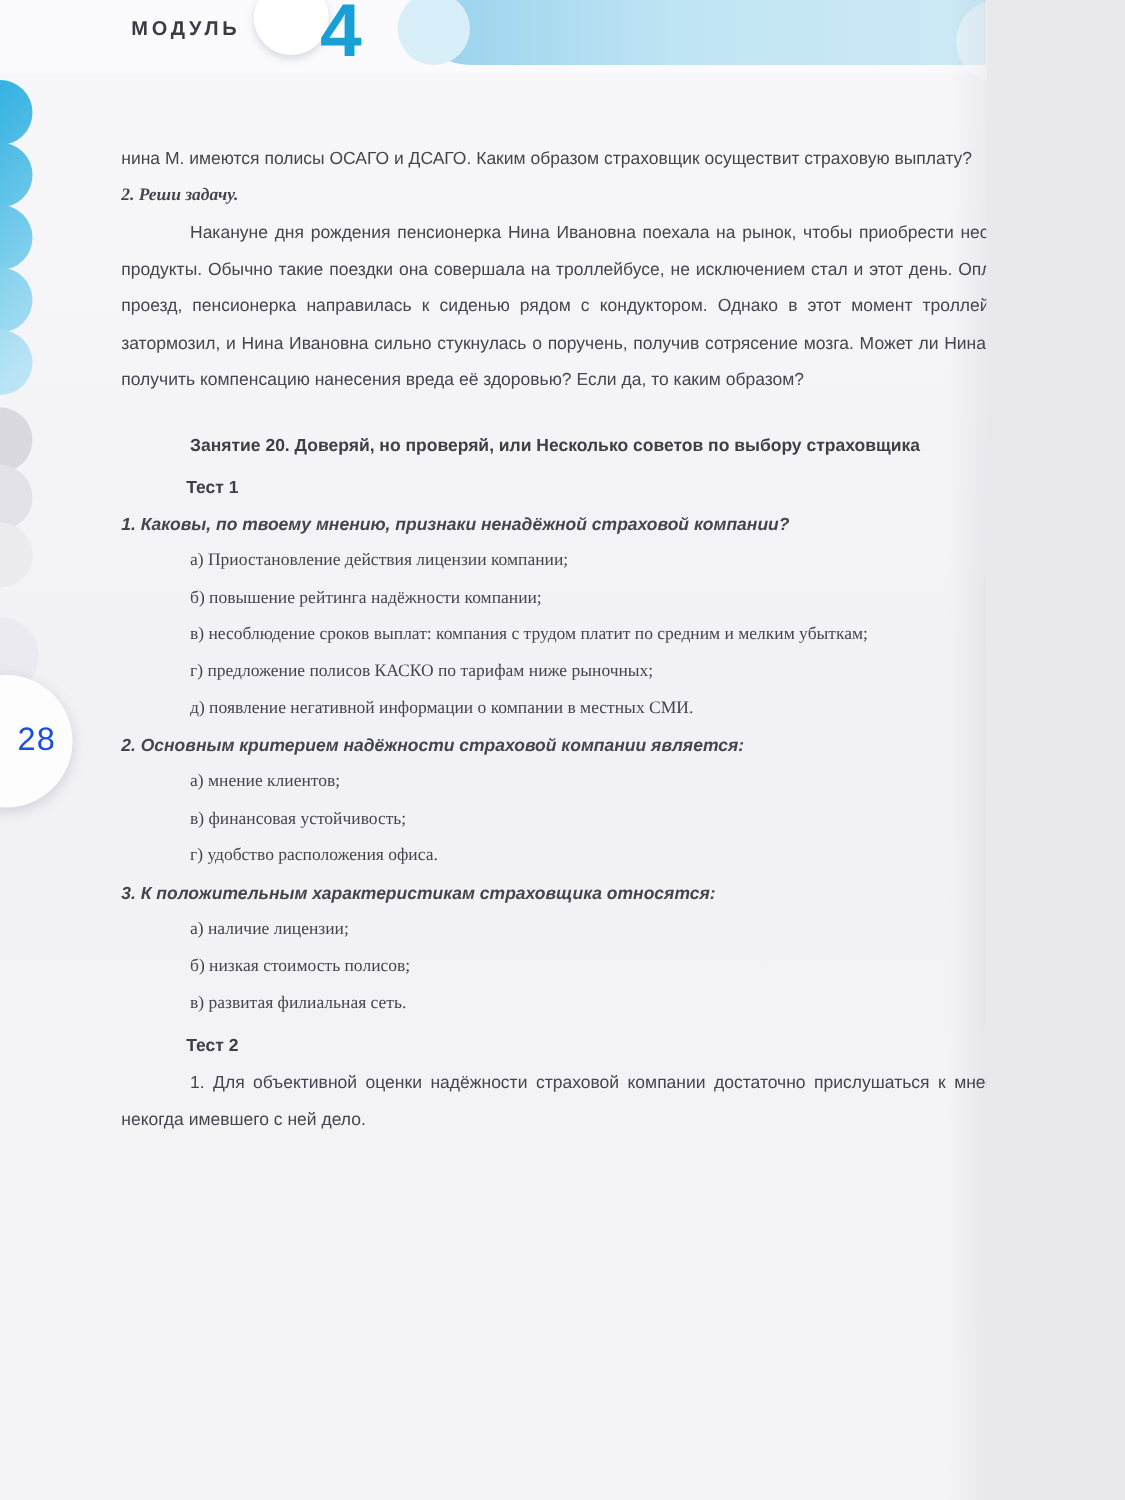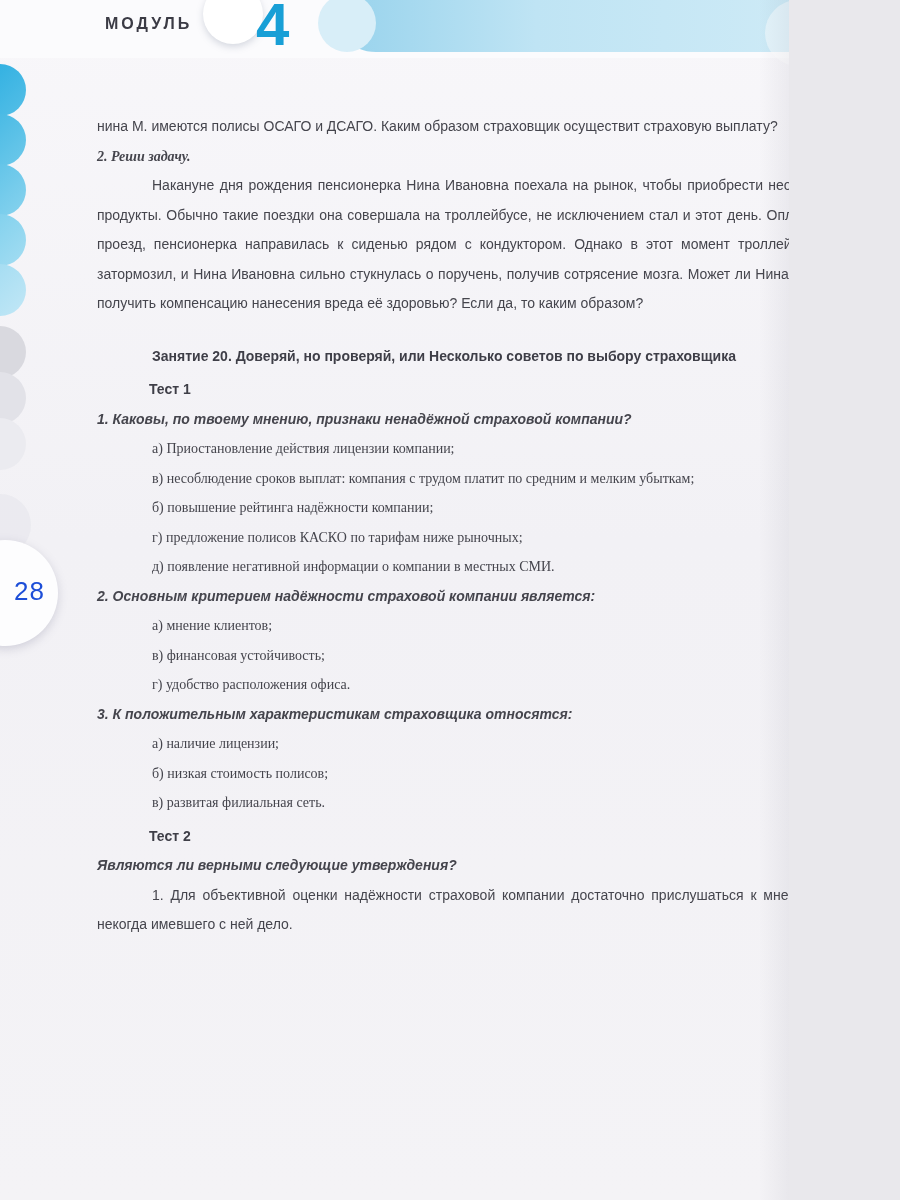--- a/index.html
+++ b/index.html
@@ -133,35 +133,34 @@
     <div class="task-title">2. Реши задачу.</div>
 
     <div class="para first-indent">Накануне дня рождения пенсионерка Нина Ивановна поехала на рынок, чтобы приобрести необходимые продукты. Обычно такие поездки она совершала на троллейбусе, не исключением стал и этот день. Оплатив свой проезд, пенсионерка направилась к сиденью рядом с кондуктором. Однако в этот момент троллейбус резко затормозил, и Нина Ивановна сильно стукнулась о поручень, получив сотрясение мозга. Может ли Нина Ивановна получить компенсацию нанесения вреда её здоровью? Если да, то каким образом?</div>
 
     <div class="lesson-heading">Занятие 20. Доверяй, но проверяй, или Несколько советов по выбору страховщика</div>
 
     <div class="test-label">Тест 1</div>
 
     <div class="q">1. Каковы, по твоему мнению, признаки ненадёжной страховой компании?</div>
     <div class="opt">а) Приостановление действия лицензии компании;</div>
+    <div class="opt">б) повышение рейтинга надёжности компании;</div>
     <div class="opt">в) несоблюдение сроков выплат: компания с трудом платит по средним и мелким убыткам;</div>
-    <div class="opt">б) повышение рейтинга надёжности компании;</div>
     <div class="opt">г) предложение полисов КАСКО по тарифам ниже рыночных;</div>
     <div class="opt">д) появление негативной информации о компании в местных СМИ.</div>
 
     <div class="q">2. Основным критерием надёжности страховой компании является:</div>
     <div class="opt">а) мнение клиентов;</div>
     <div class="opt">в) финансовая устойчивость;</div>
     <div class="opt">г) удобство расположения офиса.</div>
 
     <div class="q">3. К положительным характеристикам страховщика относятся:</div>
     <div class="opt">а) наличие лицензии;</div>
     <div class="opt">б) низкая стоимость полисов;</div>
     <div class="opt">в) развитая филиальная сеть.</div>
 
     <div class="test-label">Тест 2</div>
 
-    <div class="q">Являются ли верными следующие утверждения?</div>
 
     <div class="para first-indent">1. Для объективной оценки надёжности страховой компании достаточно прислушаться к мнению лица, некогда имевшего с ней дело.</div>
 
   </div>
 </div>
 
 </body></html>

